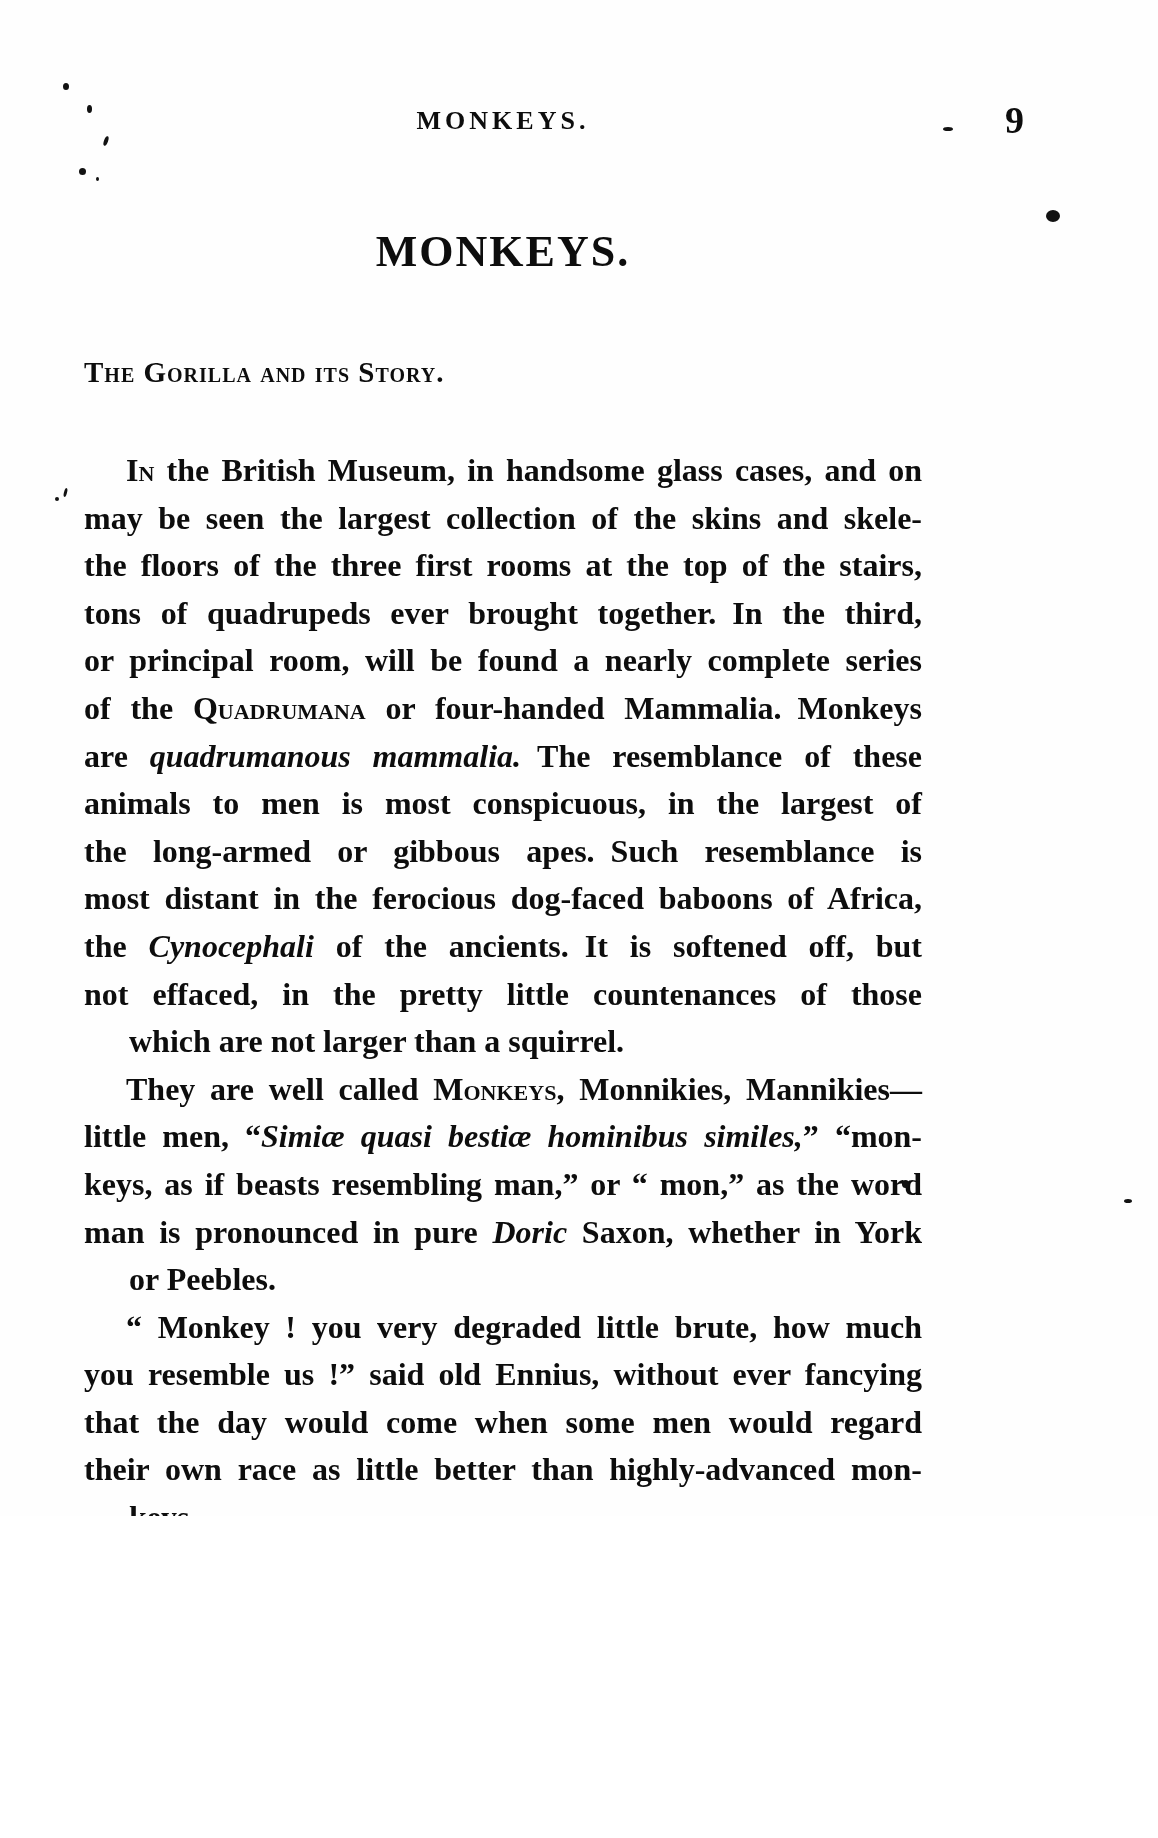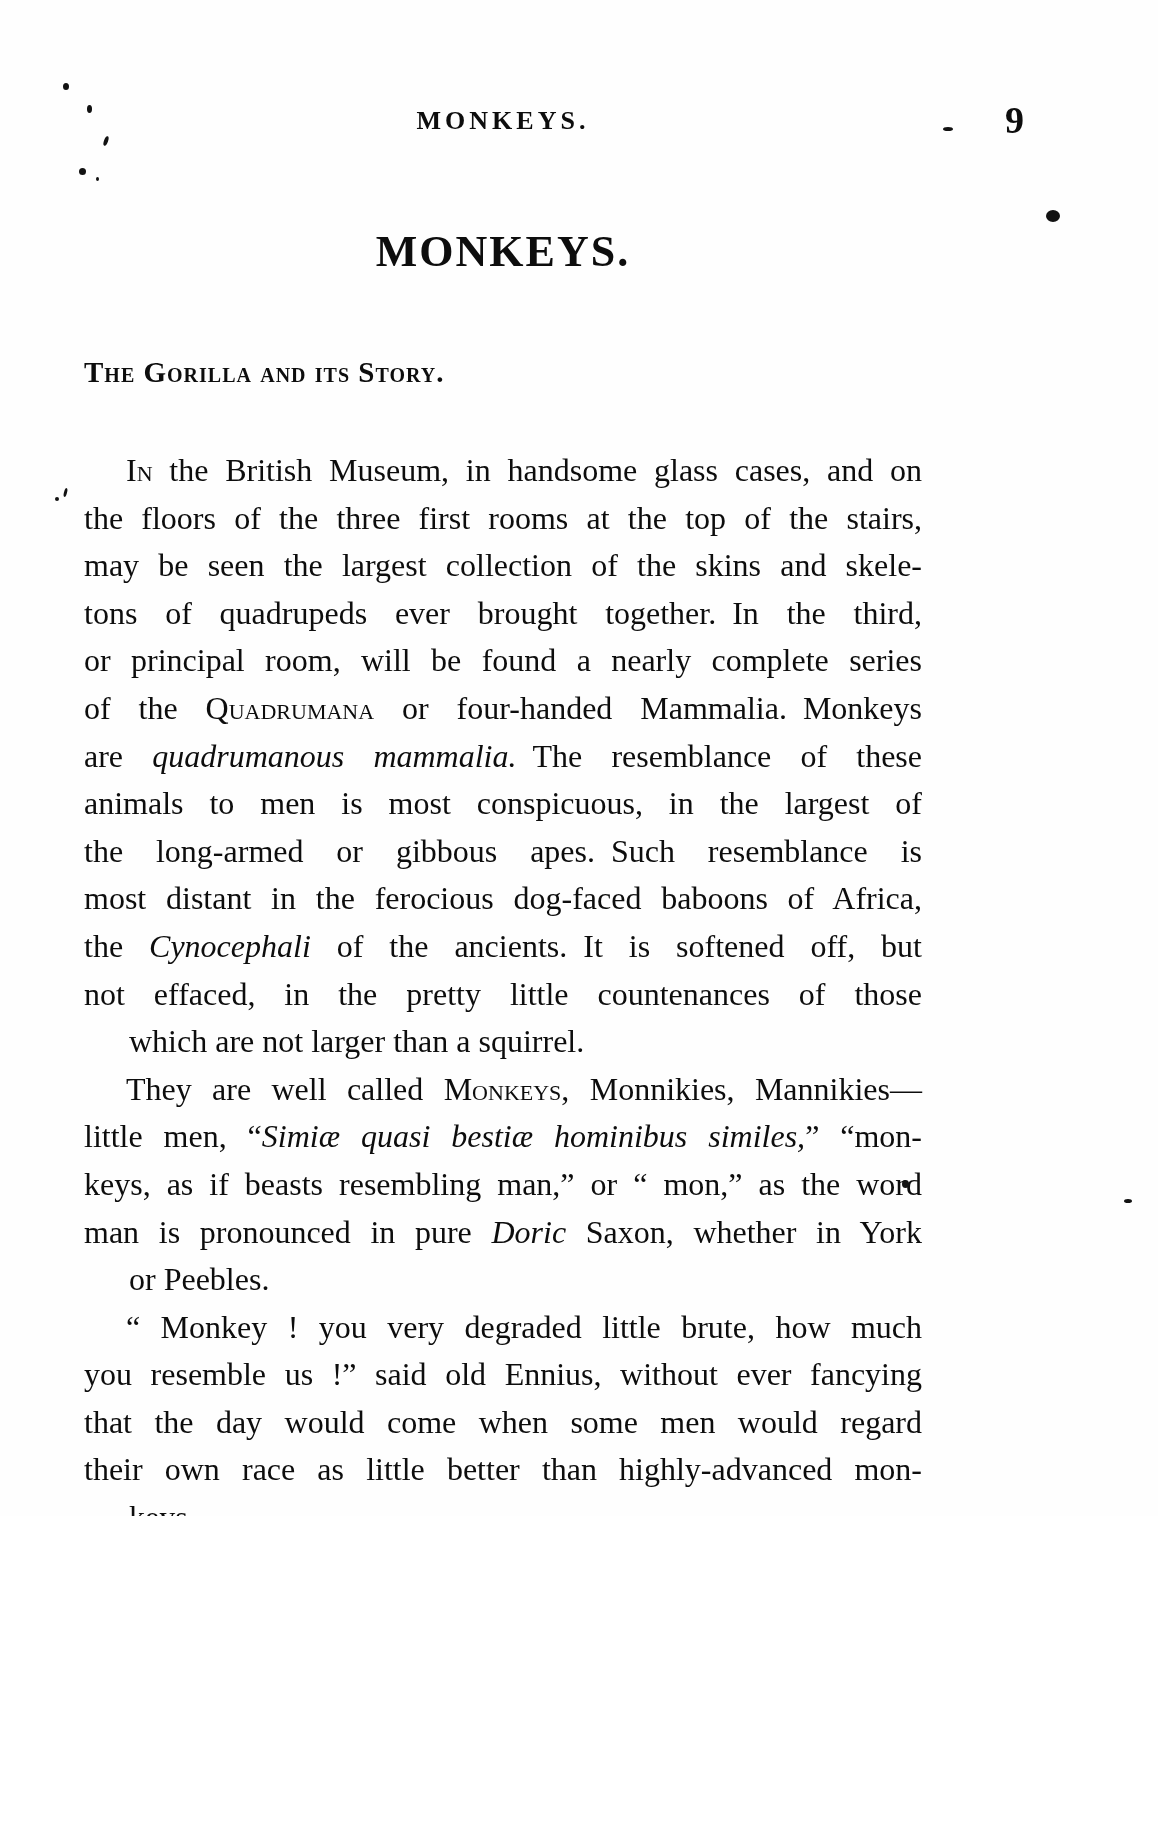--- a/index.html
+++ b/index.html
@@ -68,20 +68,21 @@
     font-size: 32px;
     line-height: 47.6px;
   }
   .paragraph { margin: 0; }
   .line {
     text-align: justify;
     text-align-last: justify;
     -moz-text-align-last: justify;
     text-justify: inter-word;
     white-space: normal;
+    font-weight: bold;
   }
   .line.last {
     text-align-last: left;
     margin-left: 45px;
     -moz-text-align-last: left;
   }
   .line.indent { text-indent: 42px; }
   .it { font-style: italic; }
   .sc { font-variant: small-caps; }
   
@@ -100,22 +101,22 @@
 
   <div class="page-number">9</div>
 
   <div class="chapter-title">MONKEYS.</div>
 
   <div class="chapter-subtitle">The Gorilla and its Story.</div>
 
   <div class="page-body">
       <div class="paragraph">
         <div class="line indent"><span class="sc">In</span><span> the British Museum, in handsome glass cases, and on</span></div>
+        <div class="line"><span>may be seen the largest collection of the skins and skele-</span></div>
         <div class="line"><span>the floors of the three first rooms at the top of the stairs,</span></div>
-        <div class="line"><span>may be seen the largest collection of the skins and skele-</span></div>
         <div class="line"><span>tons of quadrupeds ever brought together. In the third,</span></div>
         <div class="line"><span>or principal room, will be found a nearly complete series</span></div>
         <div class="line"><span>of the </span><span class="sc">Quadrumana</span><span> or four-handed Mammalia. Monkeys</span></div>
         <div class="line"><span>are </span><span class="it">quadrumanous mammalia.</span><span> The resemblance of these</span></div>
         <div class="line"><span>animals to men is most conspicuous, in the largest of</span></div>
         <div class="line"><span>the long-armed or gibbous apes. Such resemblance is</span></div>
         <div class="line"><span>most distant in the ferocious dog-faced baboons of Africa,</span></div>
         <div class="line"><span>the </span><span class="it">Cynocephali</span><span> of the ancients. It is softened off, but</span></div>
         <div class="line"><span>not effaced, in the pretty little countenances of those</span></div>
         <div class="line last"><span>which are not larger than a squirrel.</span></div>

